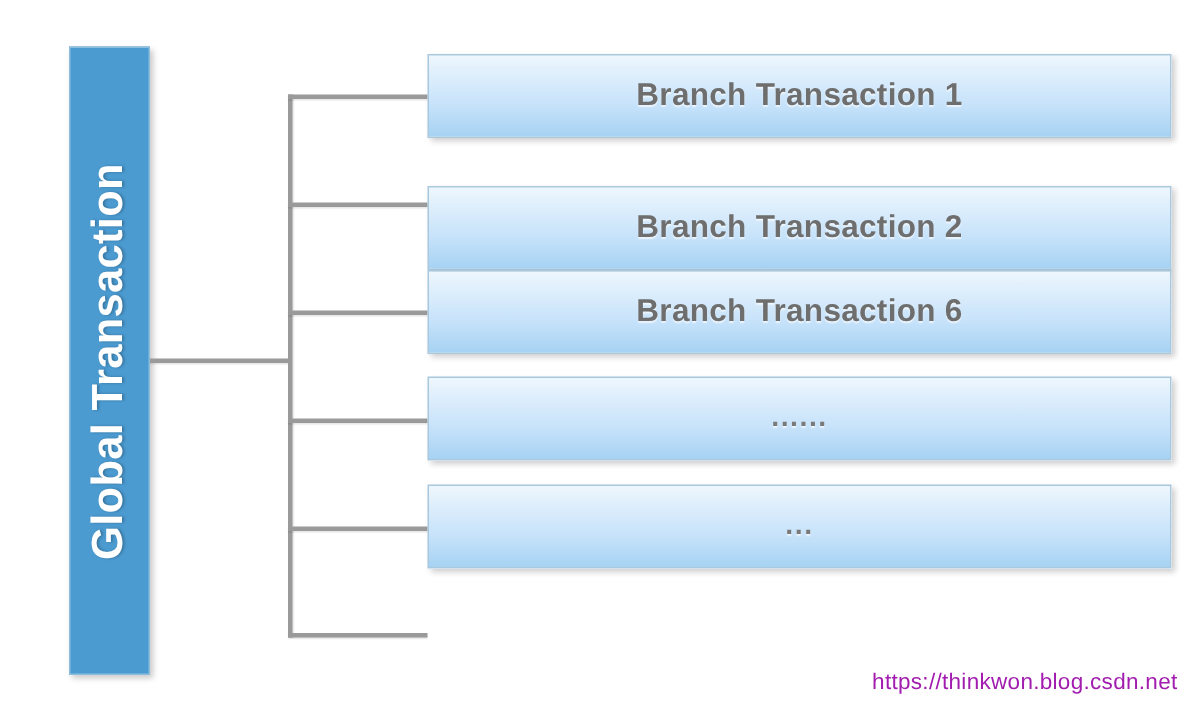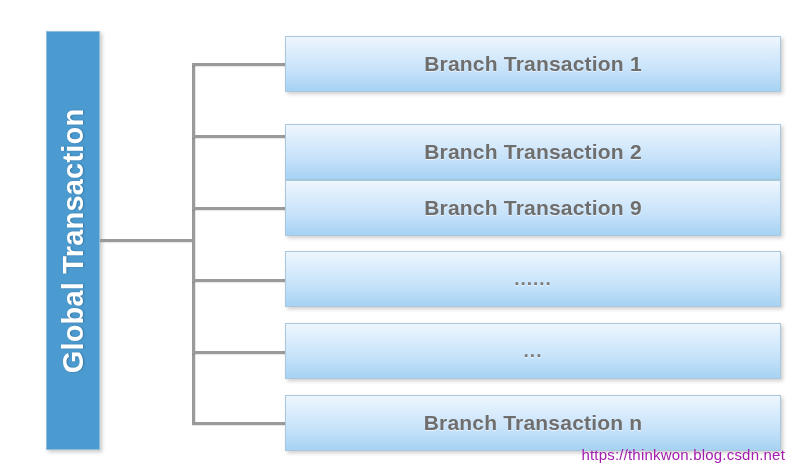--- a/index.html
+++ b/index.html
@@ -132,30 +132,27 @@
 
   <div class="branch-box" style="top:36px;">
     <span class="branch-label">Branch Transaction 1</span>
   </div>
 
   <div class="branch-box" style="top:96px;margin-top:28px;">
     <span class="branch-label">Branch Transaction 2</span>
   </div>
 
   <div class="branch-box" style="top:180px;">
-    <span class="branch-label">Branch Transaction 9</span>
+    <span class="branch-label">Branch Transaction 6</span>
   </div>
 
   <div class="branch-box" style="top:251px;">
     <span class="branch-label dots">......</span>
   </div>
 
   <div class="branch-box" style="top:323px;">
     <span class="branch-label dots">...</span>
   </div>
 
-  <div class="branch-box" style="top:395px;">
-    <span class="branch-label">Branch Transaction n</span>
-  </div>
 
   <div class="watermark">https://thinkwon.blog.csdn.net</div>
 
 </div>
 
 </body></html>

